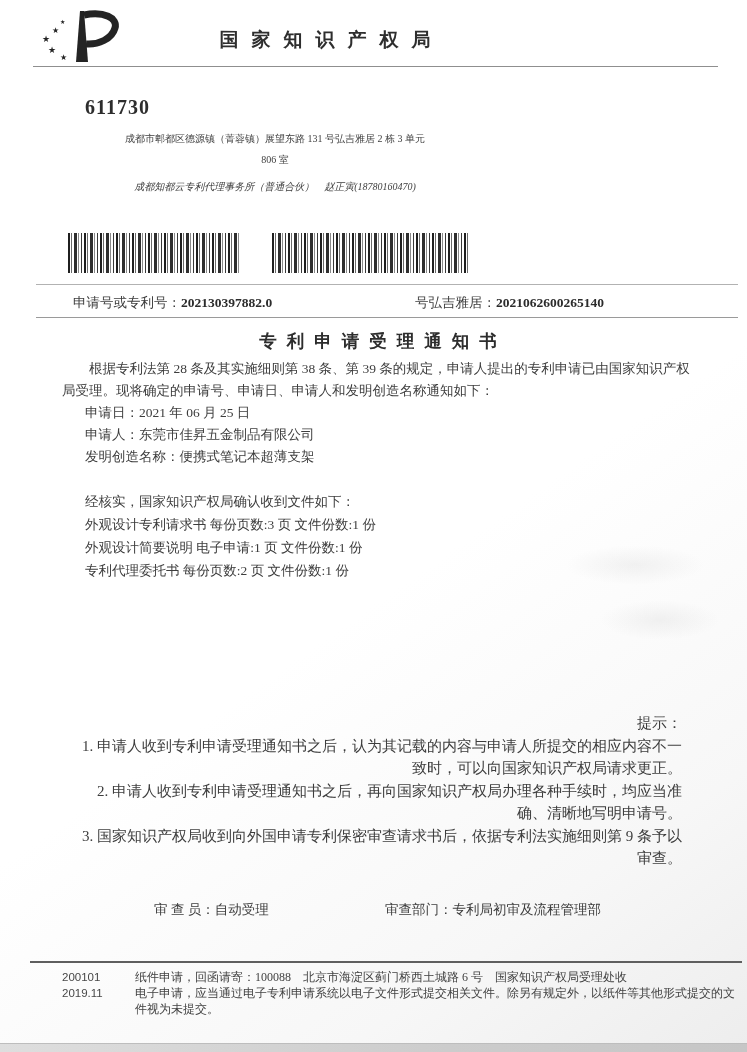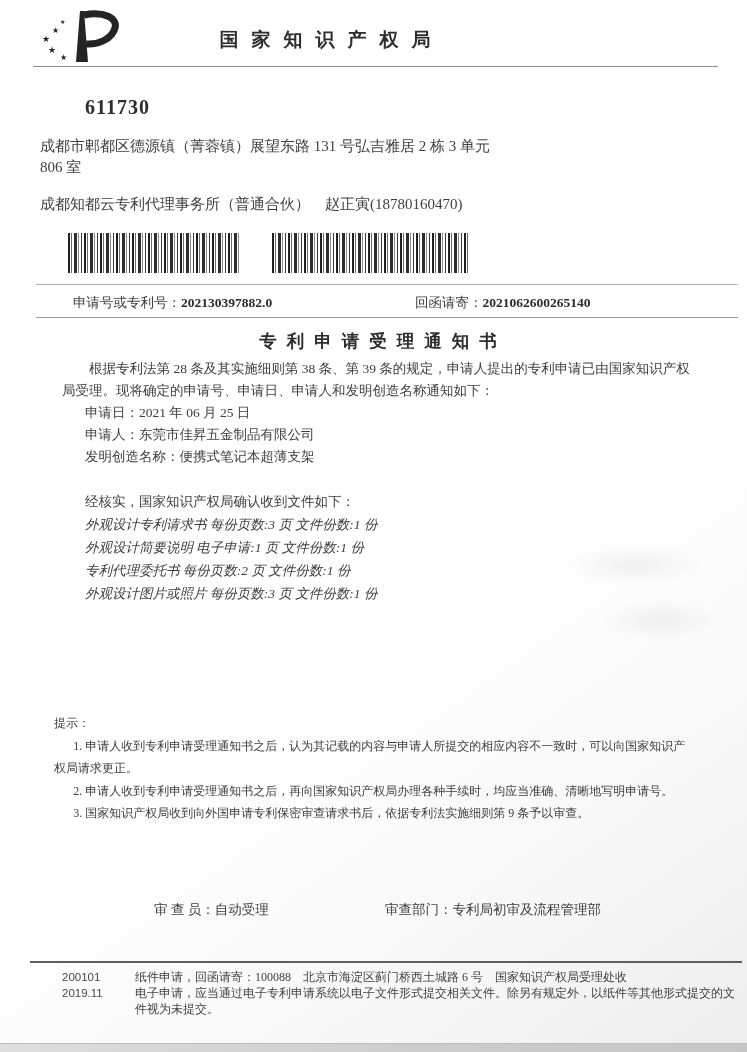--- a/index.html
+++ b/index.html
@@ -19,22 +19,22 @@
   .header-rule { position:absolute; top:66px; left:33px; width:685px; height:1px; background:#8f8f8f; }
   
   .date-box {
     position:absolute; left:518px; top:66px; width:220px; height:218px;
     border-left:1px solid #8f8f8f; border-right:1px solid #8f8f8f;
   }
   .date-box .label { position:absolute; left:17px; top:20px; font-size:12.5px; color:#555; letter-spacing:1px; }
   .date-box .date  { position:absolute; left:14px; top:86px; font-size:17px; font-weight:600; color:#303030; letter-spacing:1px; }
   
   .postcode { position:absolute; left:85px; top:96px; font-size:20px; font-weight:bold; color:#2d2d2d; letter-spacing:1px; }
-  .address-block { position:absolute; left:40px; top:136px; width:470px; text-align:left; font-size:15px; line-height:21px; color:#404040; }
-  .address-block .agency { margin-top:16px; }
+  .address-block { position:absolute; left:40px; top:128px; width:470px; text-align:center; font-size:10px; line-height:21px; color:#404040; }
+  .address-block .agency { margin-top:6px;font-style:italic; }
   
   .barcode { position:absolute; top:233px; height:40px;
     background-image:repeating-linear-gradient(90deg,
       #1f1f1f 0px,#1f1f1f 2px,#fff 2px,#fff 3px,
       #6a6a6a 3px,#6a6a6a 4px,#fff 4px,#fff 6px,
       #2e2e2e 6px,#2e2e2e 9px,#fff 9px,#fff 10px,
       #8a8a8a 10px,#8a8a8a 11px,#fff 11px,#fff 13px,
       #3a3a3a 13px,#3a3a3a 14px,#fff 14px,#fff 16px);
   }
   .barcode.b1 { left:68px; width:172px; }
@@ -48,23 +48,23 @@
   .rule-b { position:absolute; top:317px; left:36px; width:702px; height:1px; background:#9a9a9a; }
   
   .notice-title {
     position:absolute; top:329px; left:0; width:747px; text-align:center;
     font-size:17.5px; font-weight:bold; letter-spacing:10px; padding-left:19px; color:#2d2d2d;
   }
   .body-block { position:absolute; left:62px; top:358px; width:630px; font-size:13.5px; line-height:22px; color:#3d3d3d; }
   .body-block .intro { text-indent:2em; }
   .body-block .field { padding-left:1.7em; }
   .body-block .confirm { padding-left:1.7em; margin-top:23px; }
-  .body-block .doc { padding-left:1.7em; line-height:23px;font-style:italic; }
+  .body-block .doc { padding-left:1.7em; line-height:23px; }
   
-  .tips-block { position:absolute; left:54px; top:712px; width:638px; font-size:12px; line-height:22.5px; color:#3d3d3d; }
+  .tips-block { position:absolute; left:44px; top:712px; width:638px; font-size:15px; line-height:22.5px; color:#3d3d3d;text-align:right; }
   .tips-block .tip { text-indent:1.6em; }
   
   .review-row { position:absolute; top:901px; left:0; width:747px; font-size:13.5px; color:#3c3c3c; }
   .examiner { position:absolute; left:116px;margin-left:38px; }
   .dept { position:absolute; left:385px; }
   
   .footer-rule { position:absolute; top:961px; left:30px; width:712px; height:2px; background:#5f5f5f; }
   .footer-codes { position:absolute; left:62px; top:969px; font-size:11.5px; line-height:16px; color:#474747; font-family:"Liberation Sans","DejaVu Sans",sans-serif; }
   .footer-text { position:absolute; left:135px; top:969px; width:600px; font-size:12px; line-height:16px; color:#424242; }
   
@@ -100,35 +100,34 @@
     <div>806 室</div>
     <div class="agency">成都知都云专利代理事务所（普通合伙）　赵正寅(18780160470)</div>
   </div>
 
   <div class="barcode b1"></div>
   <div class="barcode b2"></div>
 
   <div class="rule-a"></div>
   <div class="ref-row">
     <span class="ref-app"><span>申请号或专利号：</span><b>202130397882.0</b></span>
-    <span class="ref-serial"><span>回函请寄：</span><b>2021062600265140</b></span>
+    <span class="ref-serial"><span>号弘吉雅居：</span><b>2021062600265140</b></span>
   </div>
   <div class="rule-b"></div>
 
   <div class="notice-title">专利申请受理通知书</div>
   <div class="body-block">
     <p class="intro">根据专利法第 28 条及其实施细则第 38 条、第 39 条的规定，申请人提出的专利申请已由国家知识产权局受理。现将确定的申请号、申请日、申请人和发明创造名称通知如下：</p>
     <p class="field">申请日：2021 年 06 月 25 日</p>
     <p class="field">申请人：东莞市佳昇五金制品有限公司</p>
     <p class="field">发明创造名称：便携式笔记本超薄支架</p>
     <p class="confirm">经核实，国家知识产权局确认收到文件如下：</p>
     <p class="doc">外观设计专利请求书 每份页数:3 页  文件份数:1 份</p>
     <p class="doc">外观设计简要说明 电子申请:1 页  文件份数:1 份</p>
     <p class="doc">专利代理委托书 每份页数:2 页  文件份数:1 份</p>
-    <p class="doc">外观设计图片或照片 每份页数:3 页  文件份数:1 份</p>
   </div>
 
   <div class="smudge" style="left:565px; top:545px; width:140px; height:40px;"></div>
   <div class="smudge" style="left:600px; top:600px; width:120px; height:40px;"></div>
 
   <div class="tips-block">
     <p>提示：</p>
     <p class="tip">1. 申请人收到专利申请受理通知书之后，认为其记载的内容与申请人所提交的相应内容不一致时，可以向国家知识产权局请求更正。</p>
     <p class="tip">2. 申请人收到专利申请受理通知书之后，再向国家知识产权局办理各种手续时，均应当准确、清晰地写明申请号。</p>
     <p class="tip">3. 国家知识产权局收到向外国申请专利保密审查请求书后，依据专利法实施细则第 9 条予以审查。</p>

